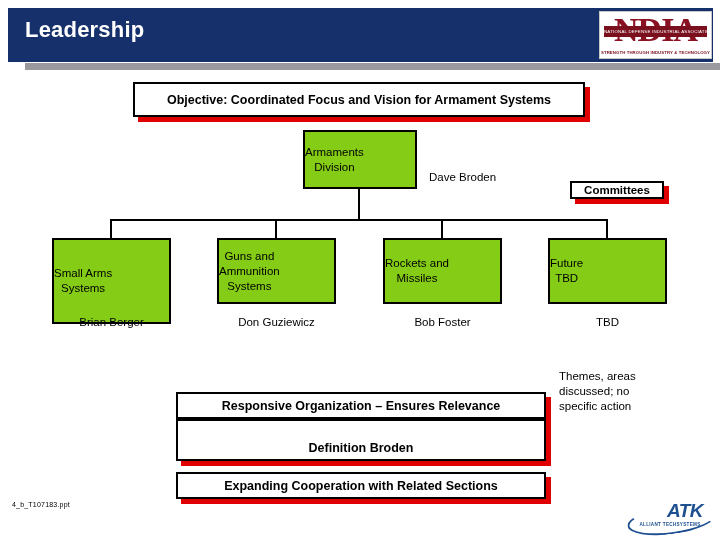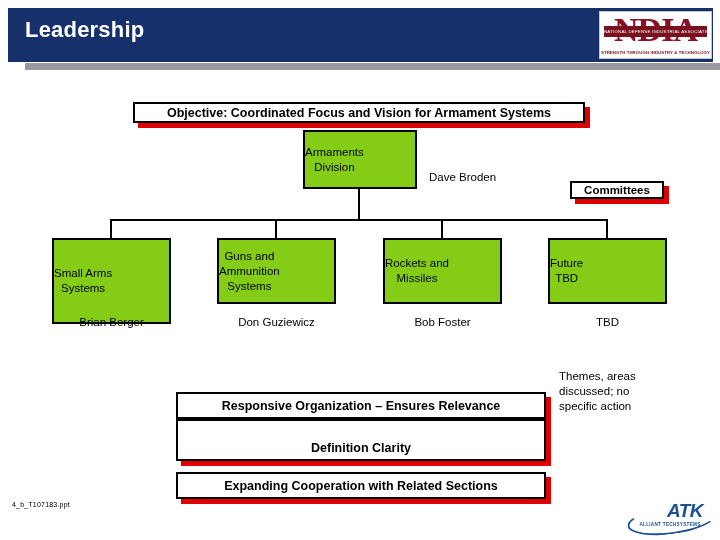--- a/index.html
+++ b/index.html
@@ -110,23 +110,22 @@
     justify-content: center;
     text-align: center;
     font-weight: bold;
     color: #000000;
   }
 
   .objective-box {
     left: 133px;
     top: 82px;
     width: 452px;
-    height: 21px;
+    height: 35px;
     font-size: 12.5px;
-    margin-top: 20px;
   }
   .committees-box {
     left: 570px;
     top: 181px;
     width: 94px;
     height: 18px;
     font-size: 11.5px;
   }
   .msg-box-1 {
     left: 176px;
@@ -339,21 +338,21 @@
 
 <div class="org-name name-0">Brian Berger</div>
 <div class="org-name name-1">Don Guziewicz</div>
 <div class="org-name name-2">Bob Foster</div>
 <div class="org-name name-3">TBD</div>
 
 <div class="shadow-box msg-box-1">Responsive Organization – Ensures Relevance</div>
 <div class="shadow-box msg-box-2">
   <div>
     <br>
-    <span>Definition Clarity</span>
+    <span>Definition Broden</span>
   </div>
 </div>
 <div class="shadow-box msg-box-3">Expanding Cooperation with Related Sections</div>
 
 <div class="annotation">
   <span>Themes, areas</span><br>
   <span>discussed; no</span><br>
   <span>specific action</span>
 </div>
 

